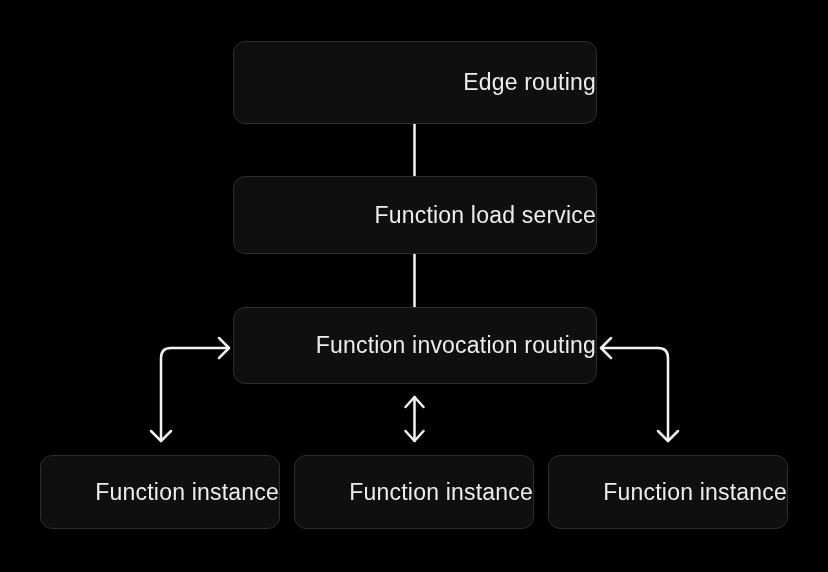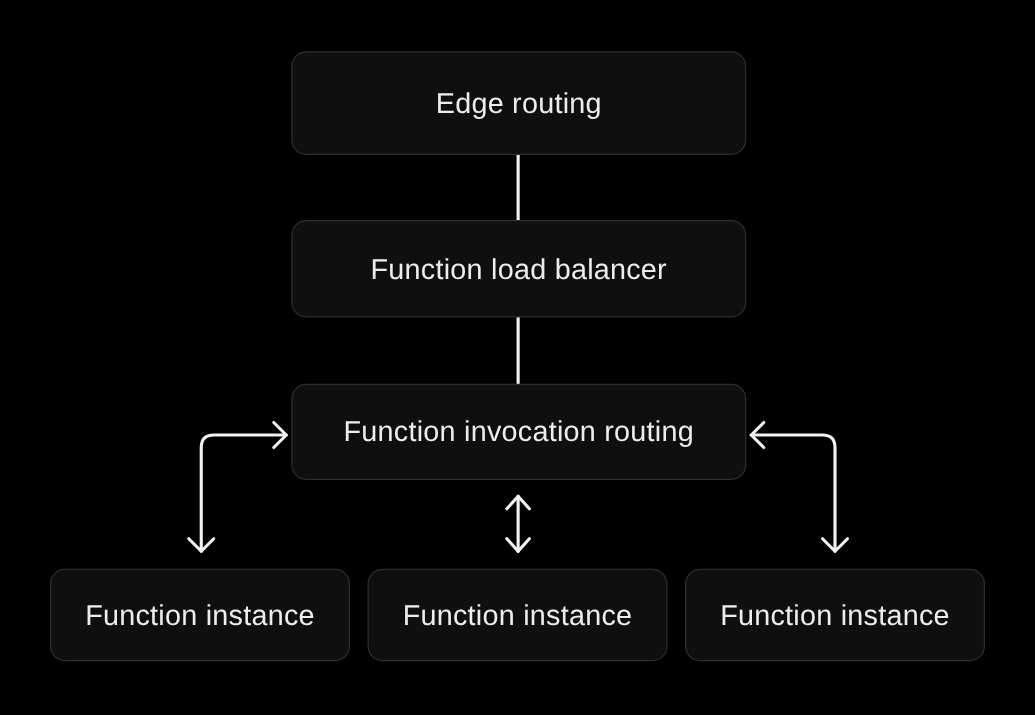--- a/index.html
+++ b/index.html
@@ -31,21 +31,21 @@
     stroke-linejoin: round;
   }
   .node {
     position: absolute;
     box-sizing: border-box;
     background: #0f0f0f;
     border: 1px solid #2e2e2e;
     border-radius: 12px;
     display: flex;
     align-items: center;
-    justify-content: center;
+    justify-content: flex-end;
     color: #ededed;
     font-size: 23px;
     font-weight: 400;
     letter-spacing: 0.2px;
     white-space: nowrap;
   }
   #node-edge-routing               { left: 233px; top: 41px;  width: 364px; height: 83px; }
   #node-function-load-balancer     { left: 233px; top: 176px; width: 364px; height: 78px; }
   #node-function-invocation-service{ left: 233px; top: 307px; width: 364px; height: 77px; }
   #node-function-instance-1        { left: 40px;  top: 455px; width: 240px; height: 74px; }
@@ -84,21 +84,21 @@
       <path d="M611 338 L601 348 L611 358"></path>
       <path d="M658 431 L668 441 L678 431"></path>
     </g>
   </svg>
 
   <div class="node" id="node-edge-routing">
     <span>Edge routing</span>
   </div>
 
   <div class="node" id="node-function-load-balancer">
-    <span>Function load balancer</span>
+    <span>Function load service</span>
   </div>
 
   <div class="node" id="node-function-invocation-service">
     <span>Function invocation routing</span>
   </div>
 
   <div class="node" id="node-function-instance-1">
     <span>Function instance</span>
   </div>
 

